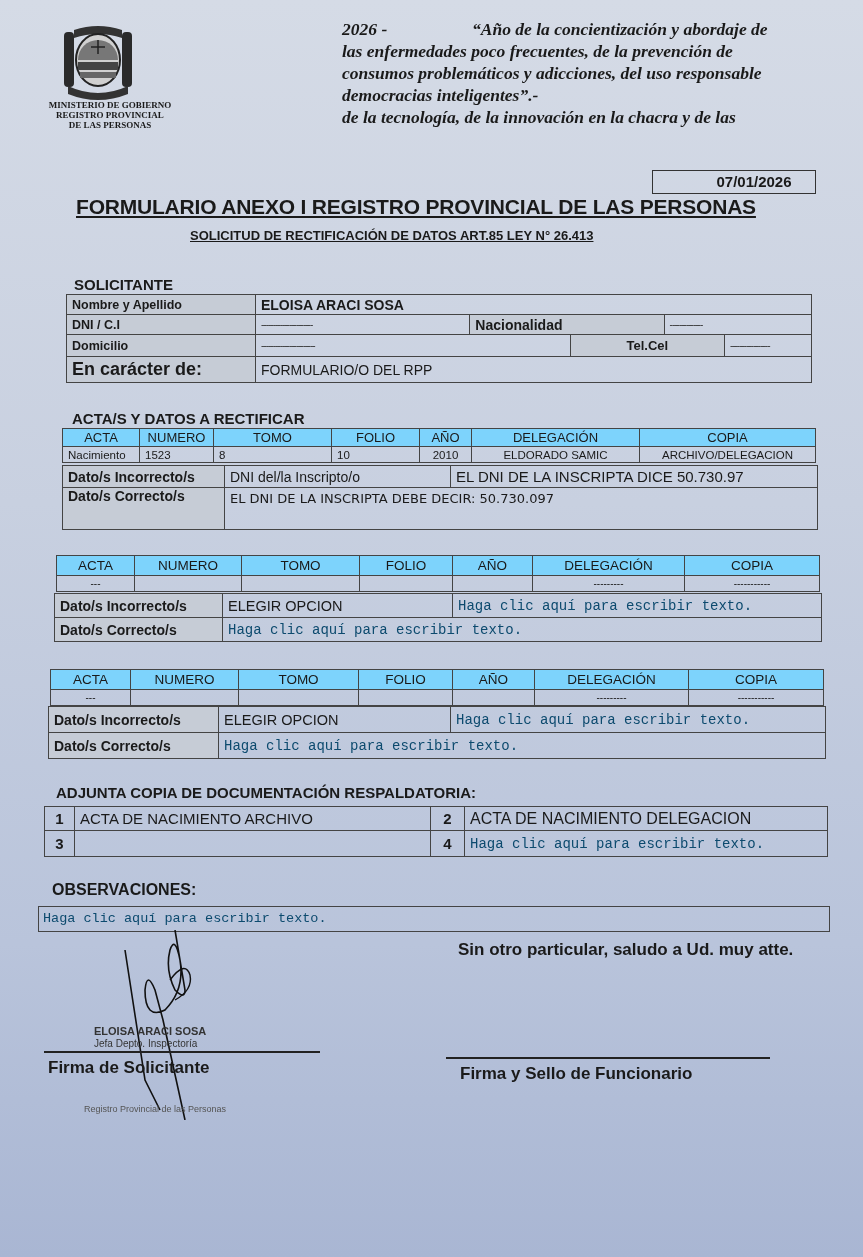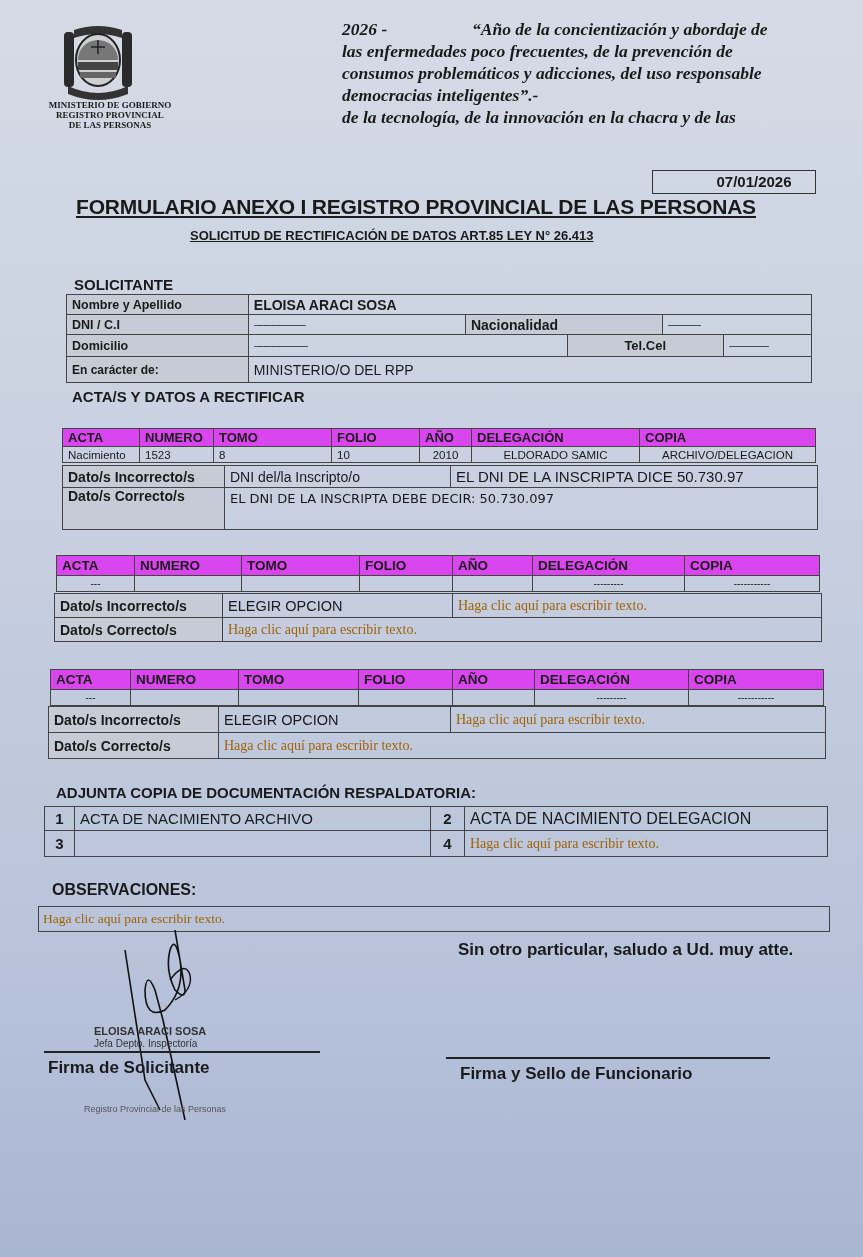--- a/index.html
+++ b/index.html
@@ -11,23 +11,23 @@
   .ministry{left:40px;top:100px;width:140px;text-align:center;font-family:"Liberation Serif",serif;font-weight:bold;font-size:9px;line-height:10px;}
   .motto{left:342px;top:18px;width:470px;font-family:"Liberation Serif",serif;font-style:italic;font-weight:bold;font-size:17.5px;line-height:22px;}
   .motto .year{display:inline-block;width:130px;}
   .datebox{left:652px;top:170px;width:122px;height:22px;border:1.5px solid #333;text-align:center;font-weight:bold;font-size:15px;line-height:22px;padding-left:40px;}
   .title{left:76px;top:195px;font-weight:bold;font-size:21px;text-decoration:underline;letter-spacing:-0.2px;}
   .subtitle{left:190px;top:228px;font-weight:bold;font-size:13px;text-decoration:underline;}
   .section{font-weight:bold;font-size:15px;}
   table{border-collapse:collapse;position:absolute;}
   td{border:1.3px solid #444;padding:0 5px;white-space:nowrap;overflow:hidden;}
   .lbl{background:#c6ccd6;font-weight:bold;}
-  .hd td{background:#d946ef;font-weight:bold;}
+  .hd td{background:#7dd3fc;font-weight:normal;text-align:center;}
   .small{font-size:11px;}
-  .ph{font-family:Liberation Serif, serif;font-size:12.5px;color:#a16207;}
+  .ph{font-family:Liberation Mono, monospace;font-size:12.5px;color:#0c4a6e;}
   .dash{color:#333;font-size:10px;letter-spacing:-1px;}
   .sig-line{height:2px;background:#222;}
   .signature{left:85px;top:930px;width:200px;height:190px;}
 </style>
 </head>
 <body>
 
 <div class="abs logo">
   <svg width="72" height="78" viewBox="0 0 72 78">
     <rect x="2" y="10" width="10" height="55" rx="4" fill="#2a2a2a"></rect>
@@ -81,27 +81,27 @@
     <td colspan="2" class="lbl" style="font-size:14px;">Nacionalidad</td>
     <td colspan="3" class="dash">--------------</td>
   </tr>
   <tr style="height:22px;">
     <td class="lbl" style="font-size:12.5px;">Domicilio</td>
     <td colspan="2" class="dash">-----------------------</td>
     <td colspan="2" class="lbl" style="font-size:13px;text-align:center;">Tel.Cel</td>
     <td colspan="2" class="dash">-----------------</td>
   </tr>
   <tr style="height:26px;">
-    <td class="lbl" style="font-size:12px;">En carácter de:</td>
-    <td colspan="6" style="font-size:14px;">MINISTERIO/O DEL RPP</td>
-  </tr>
-</tbody>
-  </table>
-
-<div class="abs section" style="left:72px;top:388px;">ACTA/S Y DATOS A RECTIFICAR</div>
+    <td class="lbl" style="font-size:18px;">En carácter de:</td>
+    <td colspan="6" style="font-size:14px;">FORMULARIO/O DEL RPP</td>
+  </tr>
+</tbody>
+  </table>
+
+<div class="abs section" style="left:72px;top:410px;">ACTA/S Y DATOS A RECTIFICAR</div>
 
 <table style="left:62px;top:428px;width:754px;">
   <colgroup>
       <col style="width:77px">
       <col style="width:74px">
       <col style="width:118px">
       <col style="width:88px">
       <col style="width:52px">
       <col style="width:98px">
       <col style="width:70px">

